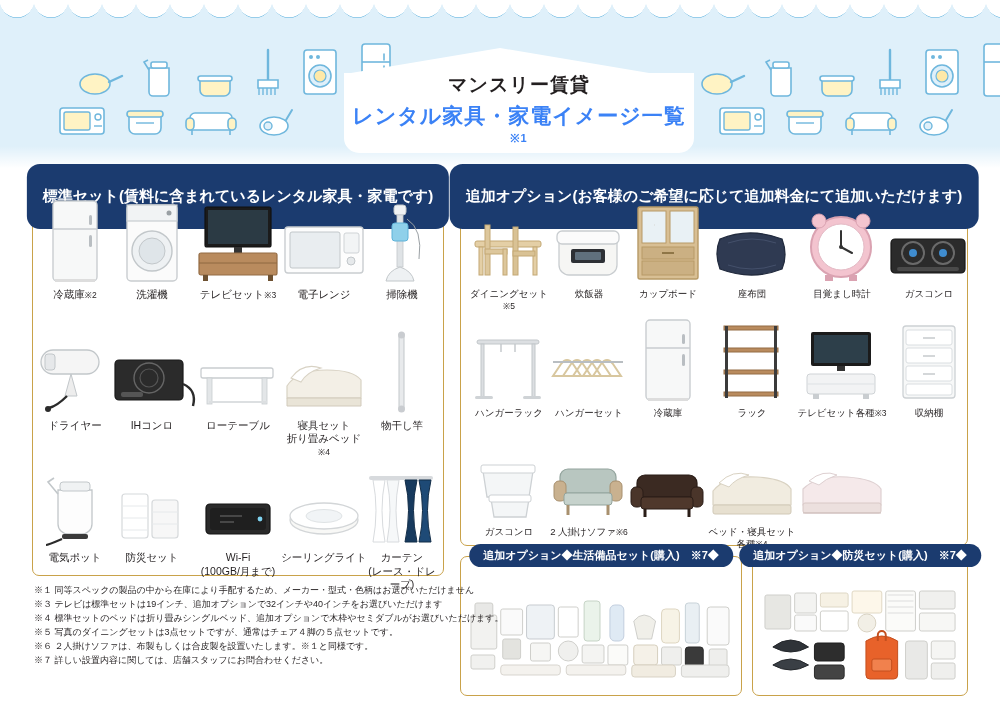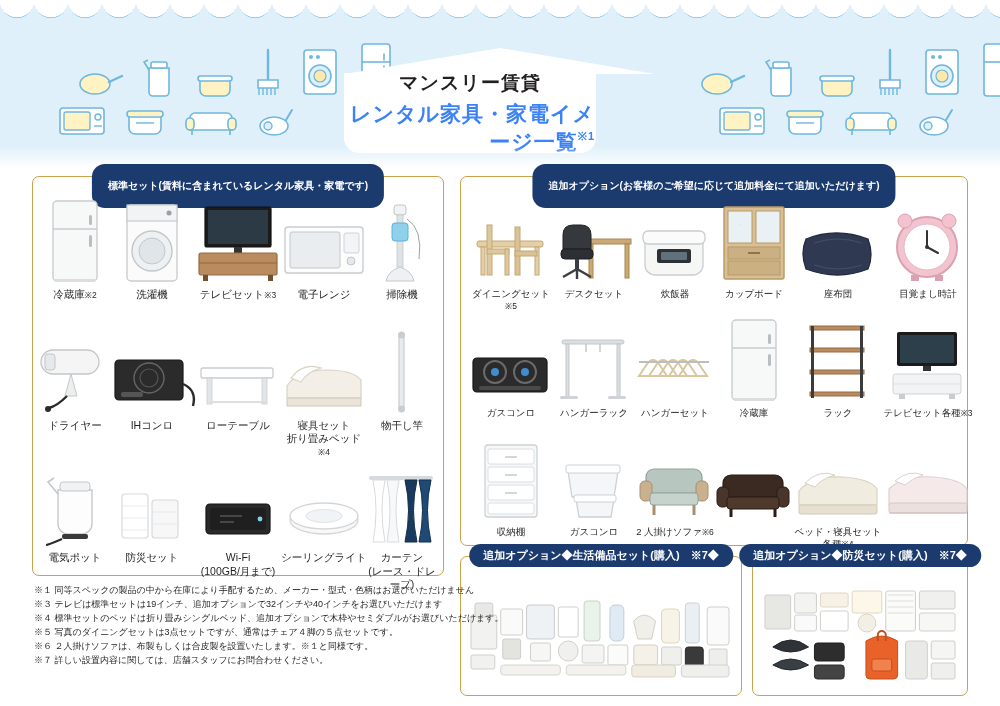--- a/index.html
+++ b/index.html
@@ -38,25 +38,25 @@
     background-size:34px 26px;
     background-repeat:repeat-x;
     opacity:0.9;
   }
   .header-bottom-fade {
     position:absolute; left:0; bottom:0; width:1000px; height:22px;
     background:linear-gradient(to bottom, rgba(223,240,250,0), #ffffff);
   }
 
   .title-box {
-    position:absolute; left:345px; top:74px; width:250px; height:78px;
+    position:absolute; left:345px; top:74px; width:348px; height:78px;
     background:#ffffff;
     border-radius:0 0 14px 14px;
     display:flex; flex-direction:column; align-items:center; justify-content:center;
-    text-align:right;
+    text-align:center;
     box-shadow:0 0 0 1px #ffffff;
   }
   .title-box::before{
     content:"";
     position:absolute; left:0; top:-26px; width:0; height:0;
     border-left:155px solid transparent;
     border-right:155px solid transparent;
     border-bottom:26px solid #ffffff;
   }
   .title-line1 { font-size:19px; font-weight:bold; letter-spacing:1px; color:#231f20; }
@@ -76,23 +76,23 @@
     position:absolute;
     border:1px solid #c9a24a;
     border-radius:7px;
     background:#ffffff;
   }
   .panel-title {
     position:absolute;
     top:-13px; left:50%; transform:translateX(-50%);
     background:#1b3b6f;
     color:#ffffff;
-    font-size:10px;
+    font-size:15px;
     font-weight:bold;
-    padding:15px 16px;
+    padding:23px 16px;
     border-radius:13px;
     white-space:nowrap;
   }
   .panel-title.small { font-size:11px; padding:4px 14px; }
 
   #panel-standard { left:32px; top:176px; width:412px; height:400px; }
   #panel-options  { left:460px; top:176px; width:508px; height:370px; }
   #panel-living   { left:460px; top:556px; width:282px; height:140px; }
   #panel-disaster { left:752px; top:556px; width:216px; height:140px; }
 
@@ -456,34 +456,20 @@
         <rect x="10" y="42" width="4" height="28" fill="#e4cfa6" stroke="#c3a874"></rect>
         <rect x="64" y="42" width="4" height="28" fill="#e4cfa6" stroke="#c3a874"></rect>
         <rect x="16" y="20" width="5" height="50" fill="#ddc79c" stroke="#c3a874"></rect>
         <rect x="16" y="44" width="22" height="5" fill="#ddc79c" stroke="#c3a874"></rect>
         <rect x="34" y="44" width="4" height="26" fill="#ddc79c" stroke="#c3a874"></rect>
         <rect x="44" y="22" width="5" height="48" fill="#d9c295" stroke="#c3a874"></rect>
         <rect x="44" y="46" width="22" height="5" fill="#d9c295" stroke="#c3a874"></rect>
           </svg>
         </div>
         <div class="cap small"><span>ダイニングセット</span><span class="ref">※5</span></div>
-      </div>
-      <div class="cell">
-        <div class="art">
-          <svg width="82" height="80" viewBox="0 0 82 80">
-            <rect x="34" y="34" width="44" height="5" fill="#caa977" stroke="#a8874f"></rect>
-        <rect x="36" y="39" width="4" height="34" fill="#caa977" stroke="#a8874f"></rect>
-        <rect x="72" y="39" width="4" height="34" fill="#caa977" stroke="#a8874f"></rect>
-        <path d="M10 30 q0 -10 10 -10 h8 q10 0 10 10 v14 h-28 z" fill="#35383c" stroke="#222"></path>
-        <rect x="8" y="44" width="32" height="10" rx="4" fill="#2c2f33" stroke="#1c1e21"></rect>
-        <rect x="22" y="54" width="4" height="10" fill="#3a3d41"></rect>
-        <path d="M24 64 l-14 8 M24 64 l14 8 M24 64 v10" stroke="#3a3d41" stroke-width="2.4" fill="none"></path>
-          </svg>
-        </div>
-        <div class="cap small"><span>デスクセット</span></div>
       </div>
       <div class="cell">
         <div class="art">
           <svg width="76" height="76" viewBox="0 0 76 76">
             <path d="M8 34 h58 v22 a10 10 0 0 1 -10 10 h-38 a10 10 0 0 1 -10 -10 z" fill="#f6f6f4" stroke="#c9cdd0" stroke-width="1.3"></path>
         <rect x="6" y="22" width="62" height="13" rx="5" fill="#fbfbfb" stroke="#c9cdd0" stroke-width="1.3"></rect>
         <rect x="20" y="40" width="34" height="14" rx="2" fill="#2d3035"></rect>
         <rect x="24" y="43" width="26" height="8" rx="1" fill="#60707d"></rect>
           </svg>
         </div>

